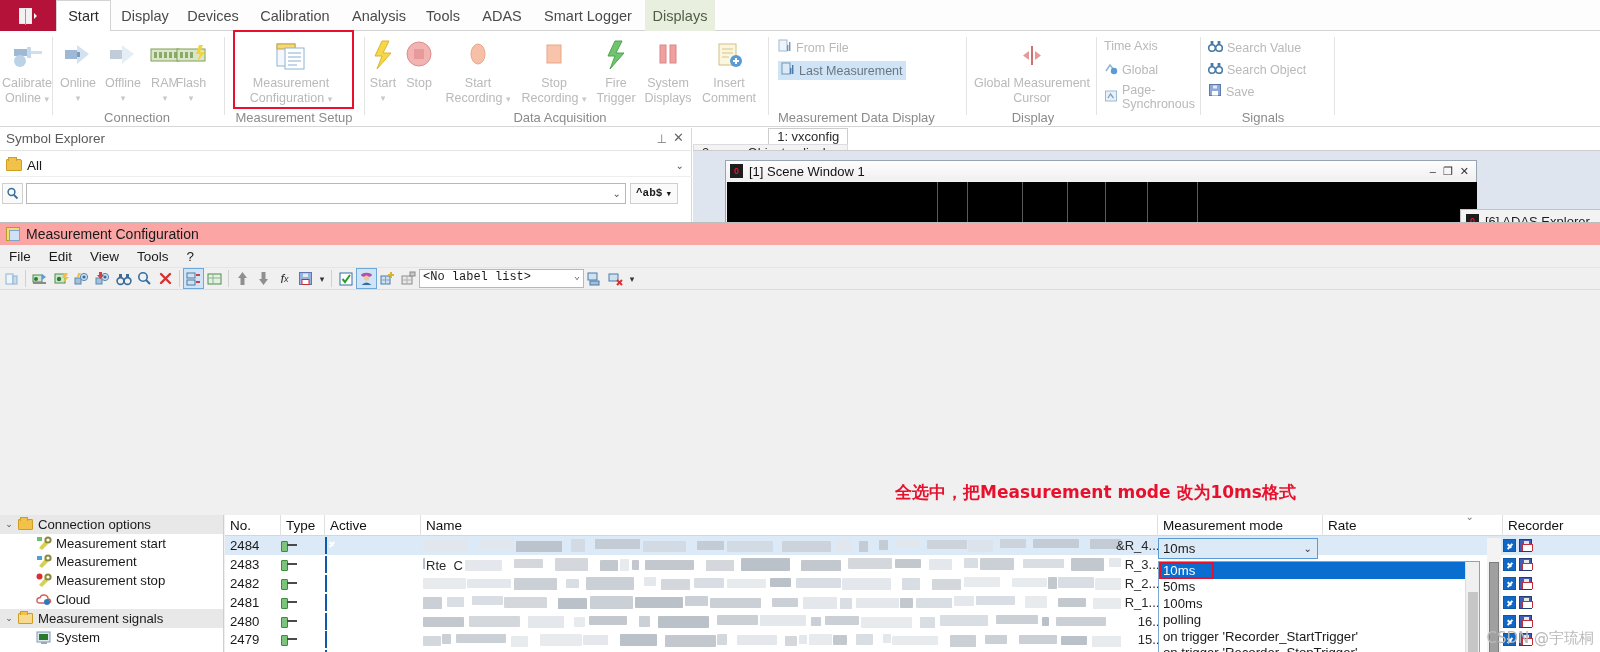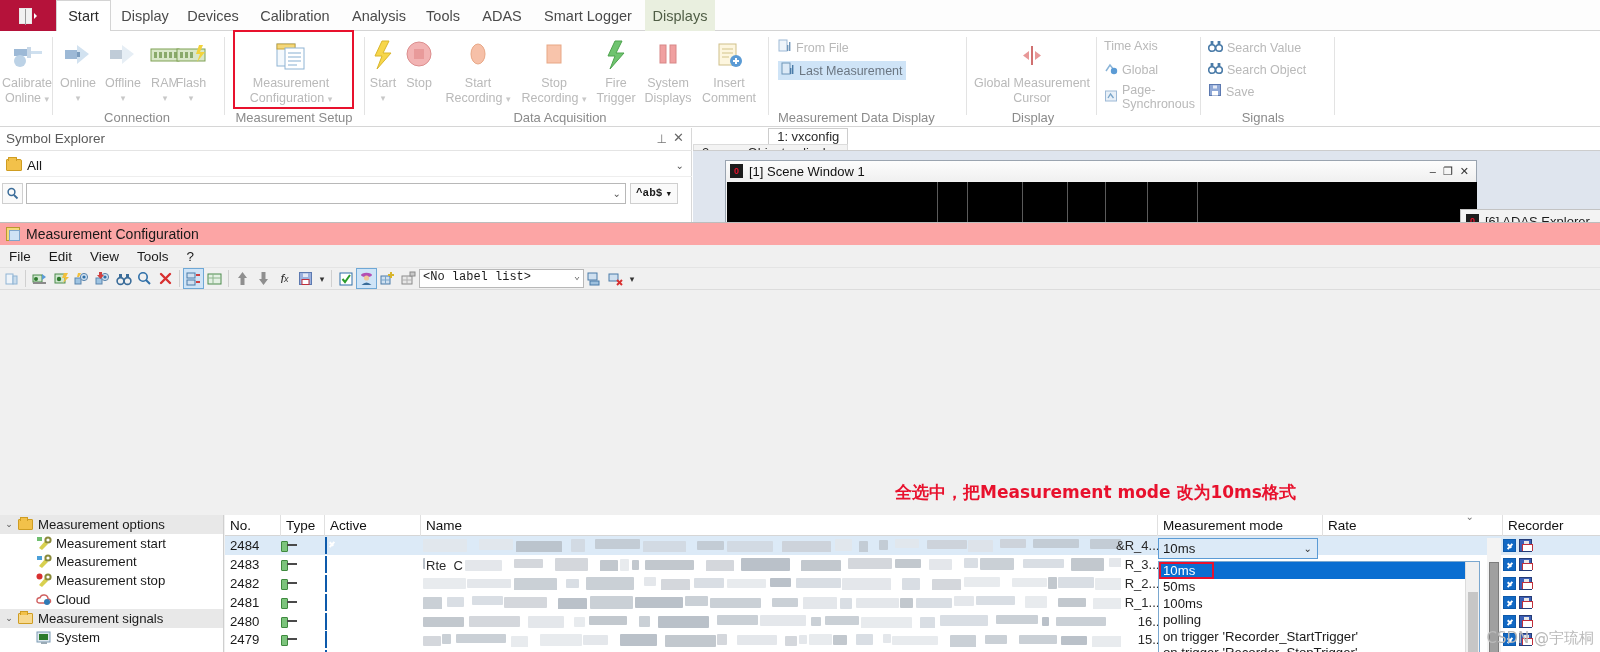--- a/index.html
+++ b/index.html
@@ -776,21 +776,21 @@
   </div>
 
   <div id="cn-annotation">全选中，把Measurement mode 改为10ms格式</div>
 
   <div id="mc-tree">
       <div class="tnode group">
         <span class="exp" style="margin-left: 2px;">⌄</span>
         <span class="ic">
           <span class="folderico"></span>
         </span>
-        <span>Measurement options</span>
+        <span>Connection options</span>
       </div>
       <div class="tnode">
         <span class="exp" style="margin-left: 20px;"></span>
         <span class="ic">
           <svg width="16" height="15" viewBox="0 0 16 15">
             <path d="M3 12 L9 5 L12 8 L6 14 Z" fill="#d8d050"></path>
             <circle cx="12" cy="4" r="2.6" fill="none" stroke="#8a8a3a" stroke-width="2"></circle>
             <rect x="1" y="1" width="5" height="4" fill="#6fbf6f"></rect>
           </svg>
         </span>

